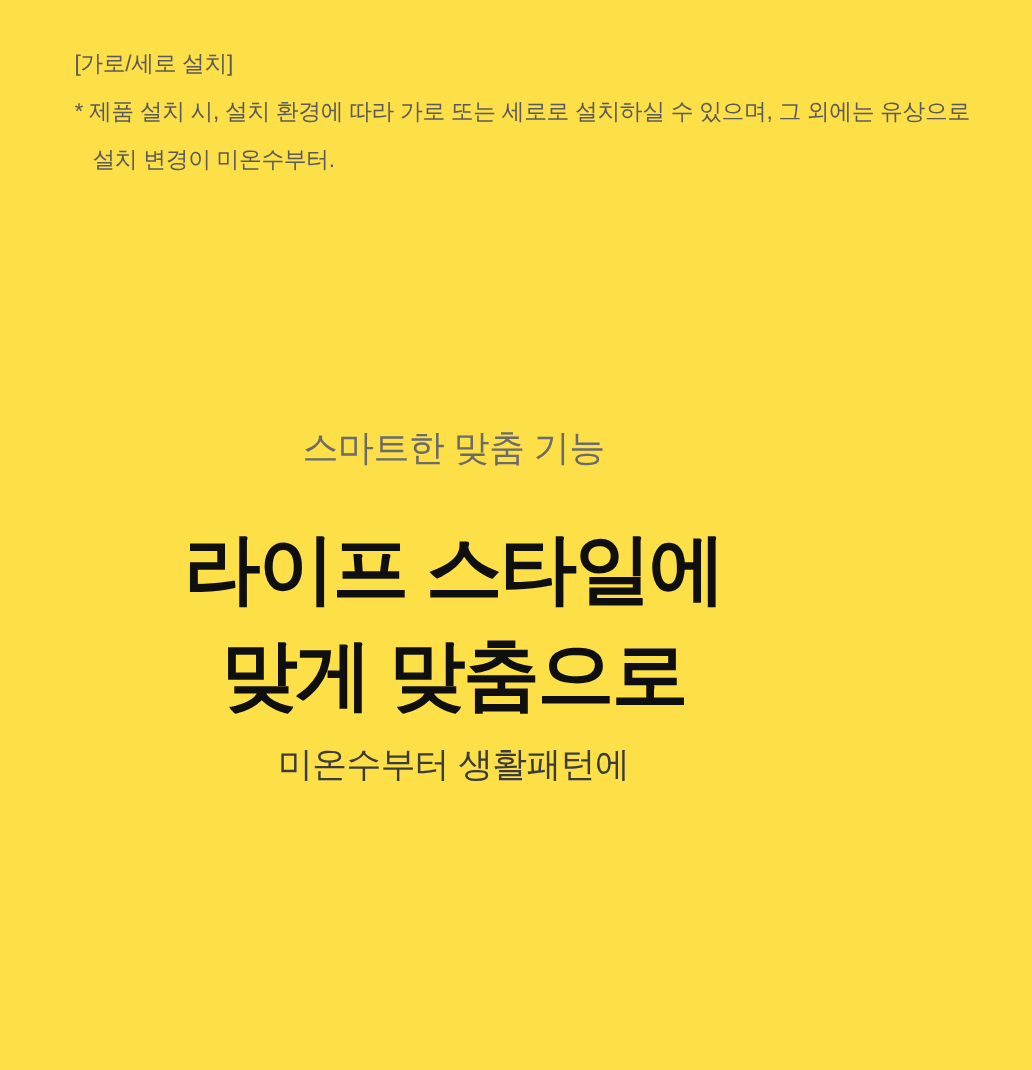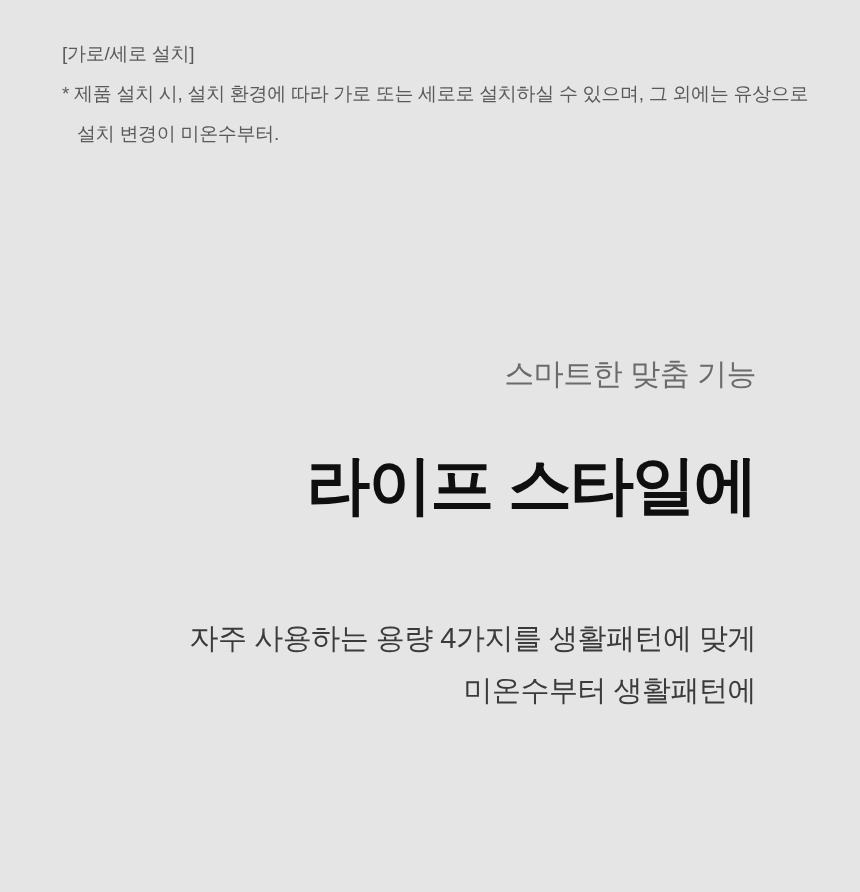--- a/index.html
+++ b/index.html
@@ -7,53 +7,53 @@
   body {
     background: #ffffff;
     font-family: "Liberation Sans", "DejaVu Sans", sans-serif;
     position: relative;
     overflow: hidden;
   }
   .page {
     position: relative;
     width: 860px;
     height: 892px;
-    background: #e5e5e5;
+    background: #fde047;
   }
   .notice {
     position: absolute;
     left: 62px;
     top: 34px;
     font-size: 19px;
     line-height: 40px;
     font-weight: 400;
     color: #5a5a5a;
     letter-spacing: -0.3px;
     white-space: nowrap;
   }
   .notice .cont {
     padding-left: 15px;
   }
   .center-block {
     position: absolute;
     left: 0;
     width: 756px;
-    text-align: right;
+    text-align: center;
     white-space: nowrap;
   }
   .eyebrow {
     top: 354px;
     font-size: 30px;
     line-height: 40px;
     font-weight: 400;
     color: #6b6b6b;
     letter-spacing: -0.5px;
   }
   .title {
-    top: 441px;
+    top: 430px;
     font-size: 64px;
     line-height: 88px;
     font-weight: 800;
     color: #0f0f0f;
     letter-spacing: -2px;
   }
   .body-copy {
     top: 612px;
     font-size: 29px;
     line-height: 52px;
@@ -70,20 +70,20 @@
   <div class="notice">
     <div>[가로/세로 설치]</div>
     <div>* 제품 설치 시, 설치 환경에 따라 가로 또는 세로로 설치하실 수 있으며, 그 외에는 유상으로</div>
     <div class="cont">설치 변경이 미온수부터.</div>
   </div>
 
   <div class="center-block eyebrow">스마트한 맞춤 기능</div>
 
   <h1 class="center-block title">
     <span>라이프 스타일에</span><br>
+    <span>맞게 맞춤으로</span>
   </h1>
 
   <div class="center-block body-copy">
-    <div>자주 사용하는 용량 4가지를 생활패턴에 맞게</div>
     <div>미온수부터 생활패턴에</div>
   </div>
 
 </div>
 
 </body></html>

